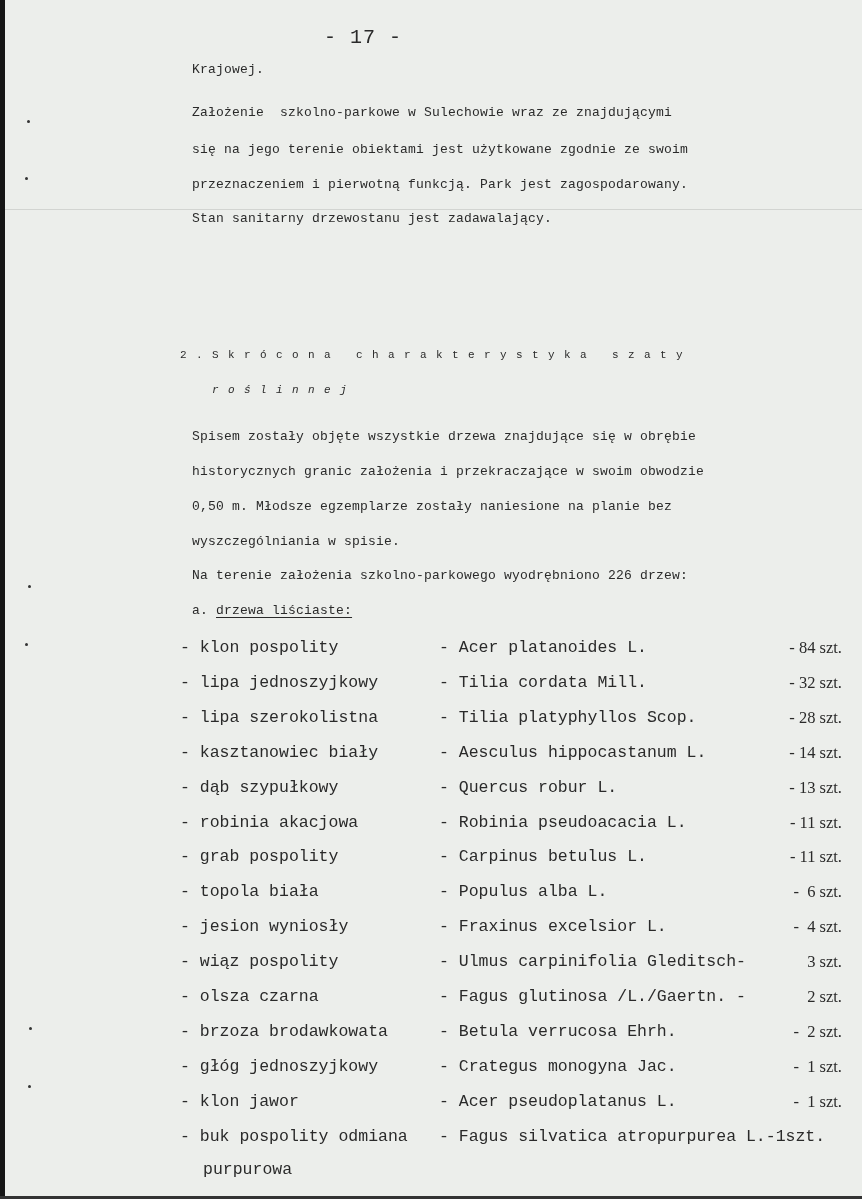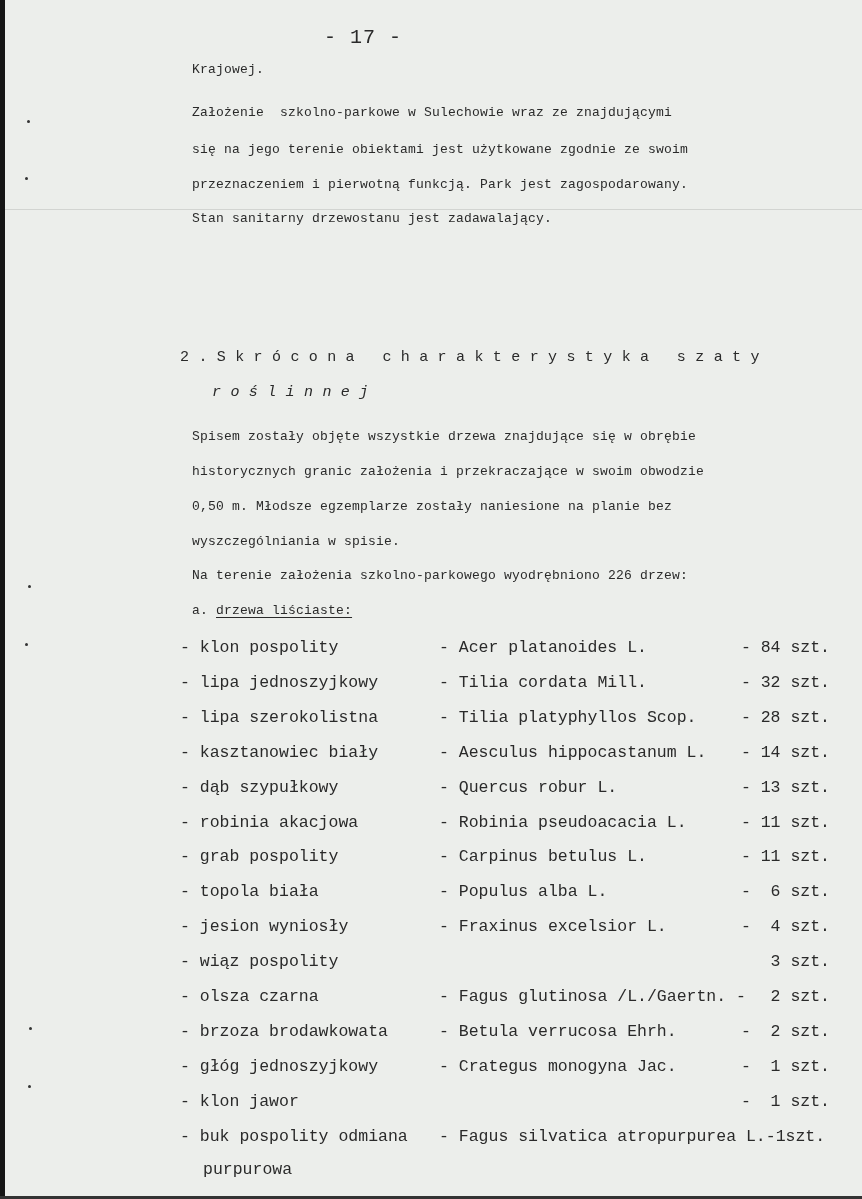--- a/index.html
+++ b/index.html
@@ -8,27 +8,27 @@
       background: #eceeeb;
       font-family: "Liberation Mono", "DejaVu Sans Mono", monospace;
       color: #2a2a2a;
     }
     .edge-strip { position: absolute; left: 0; top: 0; width: 5px; height: 1199px; background: #151515; }
     .bottom-strip { position: absolute; left: 0; bottom: 0; width: 862px; height: 3px; background: #333; }
     .fold-line { position: absolute; left: 5px; top: 209px; width: 857px; height: 1px; background: #d2d4d1; }
     .speck { position: absolute; width: 3px; height: 3px; background: #333; border-radius: 50%; }
     .page-number { position: absolute; left: 324px; top: 26px; font-size: 20px; letter-spacing: 1px; }
     .line { position: absolute; left: 192px; font-size: 13px; white-space: pre; letter-spacing: 0.2px; }
-    .heading { position: absolute; left: 180px; font-size: 15px; white-space: pre; letter-spacing: 9.4px; }
+    .heading { position: absolute; left: 180px; font-size: 11px; white-space: pre; letter-spacing: 9.4px; }
     .heading-cont { left: 212px; font-style: italic; }
     .underlined { text-decoration: underline; text-underline-offset: 3px; }
     .row { position: absolute; left: 180px; width: 670px; height: 22px; font-size: 16.5px; white-space: pre; }
     .row .common { position: absolute; left: 0; }
     .row .latin { position: absolute; left: 259px; }
-    .row .count { position: absolute; right: 20px; text-align: left; }
+    .row .count { position: absolute; right: 8px; text-align: left; font-family: Liberation Serif, serif; }
     .row .sub { position: absolute; left: 23px; top: 33px; }
   </style>
 </head>
 <body>
 
 <div class="edge-strip"></div>
 <div class="bottom-strip"></div>
 <div class="fold-line"></div>
 
 <div class="speck" style="left:27px;top:120px;"></div>
@@ -67,19 +67,19 @@
 <div>
   <div class="row" style="top:638px;"><span class="common">- klon pospolity</span><span class="latin">- Acer platanoides L.</span><span class="count">- 84 szt.</span></div>
   <div class="row" style="top:673px;"><span class="common">- lipa jednoszyjkowy</span><span class="latin">- Tilia cordata Mill.</span><span class="count">- 32 szt.</span></div>
   <div class="row" style="top:708px;"><span class="common">- lipa szerokolistna</span><span class="latin">- Tilia platyphyllos Scop.</span><span class="count">- 28 szt.</span></div>
   <div class="row" style="top:743px;"><span class="common">- kasztanowiec biały</span><span class="latin">- Aesculus hippocastanum L.</span><span class="count">- 14 szt.</span></div>
   <div class="row" style="top:778px;"><span class="common">- dąb szypułkowy</span><span class="latin">- Quercus robur L.</span><span class="count">- 13 szt.</span></div>
   <div class="row" style="top:813px;"><span class="common">- robinia akacjowa</span><span class="latin">- Robinia pseudoacacia L.</span><span class="count">- 11 szt.</span></div>
   <div class="row" style="top:847px;"><span class="common">- grab pospolity</span><span class="latin">- Carpinus betulus L.</span><span class="count">- 11 szt.</span></div>
   <div class="row" style="top:882px;"><span class="common">- topola biała</span><span class="latin">- Populus alba L.</span><span class="count">-  6 szt.</span></div>
   <div class="row" style="top:917px;"><span class="common">- jesion wyniosły</span><span class="latin">- Fraxinus excelsior L.</span><span class="count">-  4 szt.</span></div>
-  <div class="row" style="top:952px;"><span class="common">- wiąz pospolity</span><span class="count">3 szt.</span></div>
+  <div class="row" style="top:952px;"><span class="common">- wiąz pospolity</span><span class="latin">- Ulmus carpinifolia Gleditsch-</span><span class="count">3 szt.</span></div>
   <div class="row" style="top:987px;"><span class="common">- olsza czarna</span><span class="latin">- Fagus glutinosa /L./Gaertn. -</span><span class="count">2 szt.</span></div>
   <div class="row" style="top:1022px;"><span class="common">- brzoza brodawkowata</span><span class="latin">- Betula verrucosa Ehrh.</span><span class="count">-  2 szt.</span></div>
   <div class="row" style="top:1057px;"><span class="common">- głóg jednoszyjkowy</span><span class="latin">- Crategus monogyna Jac.</span><span class="count">-  1 szt.</span></div>
-  <div class="row" style="top:1092px;"><span class="common">- klon jawor</span><span class="count">-  1 szt.</span></div>
+  <div class="row" style="top:1092px;"><span class="common">- klon jawor</span><span class="latin">- Acer pseudoplatanus L.</span><span class="count">-  1 szt.</span></div>
   <div class="row" style="top:1127px;"><span class="common">- buk pospolity odmiana</span><span class="sub">purpurowa</span><span class="latin">- Fagus silvatica atropurpurea L.-1szt.</span><span class="count"></span></div>
 </div>
 
 </body></html>

